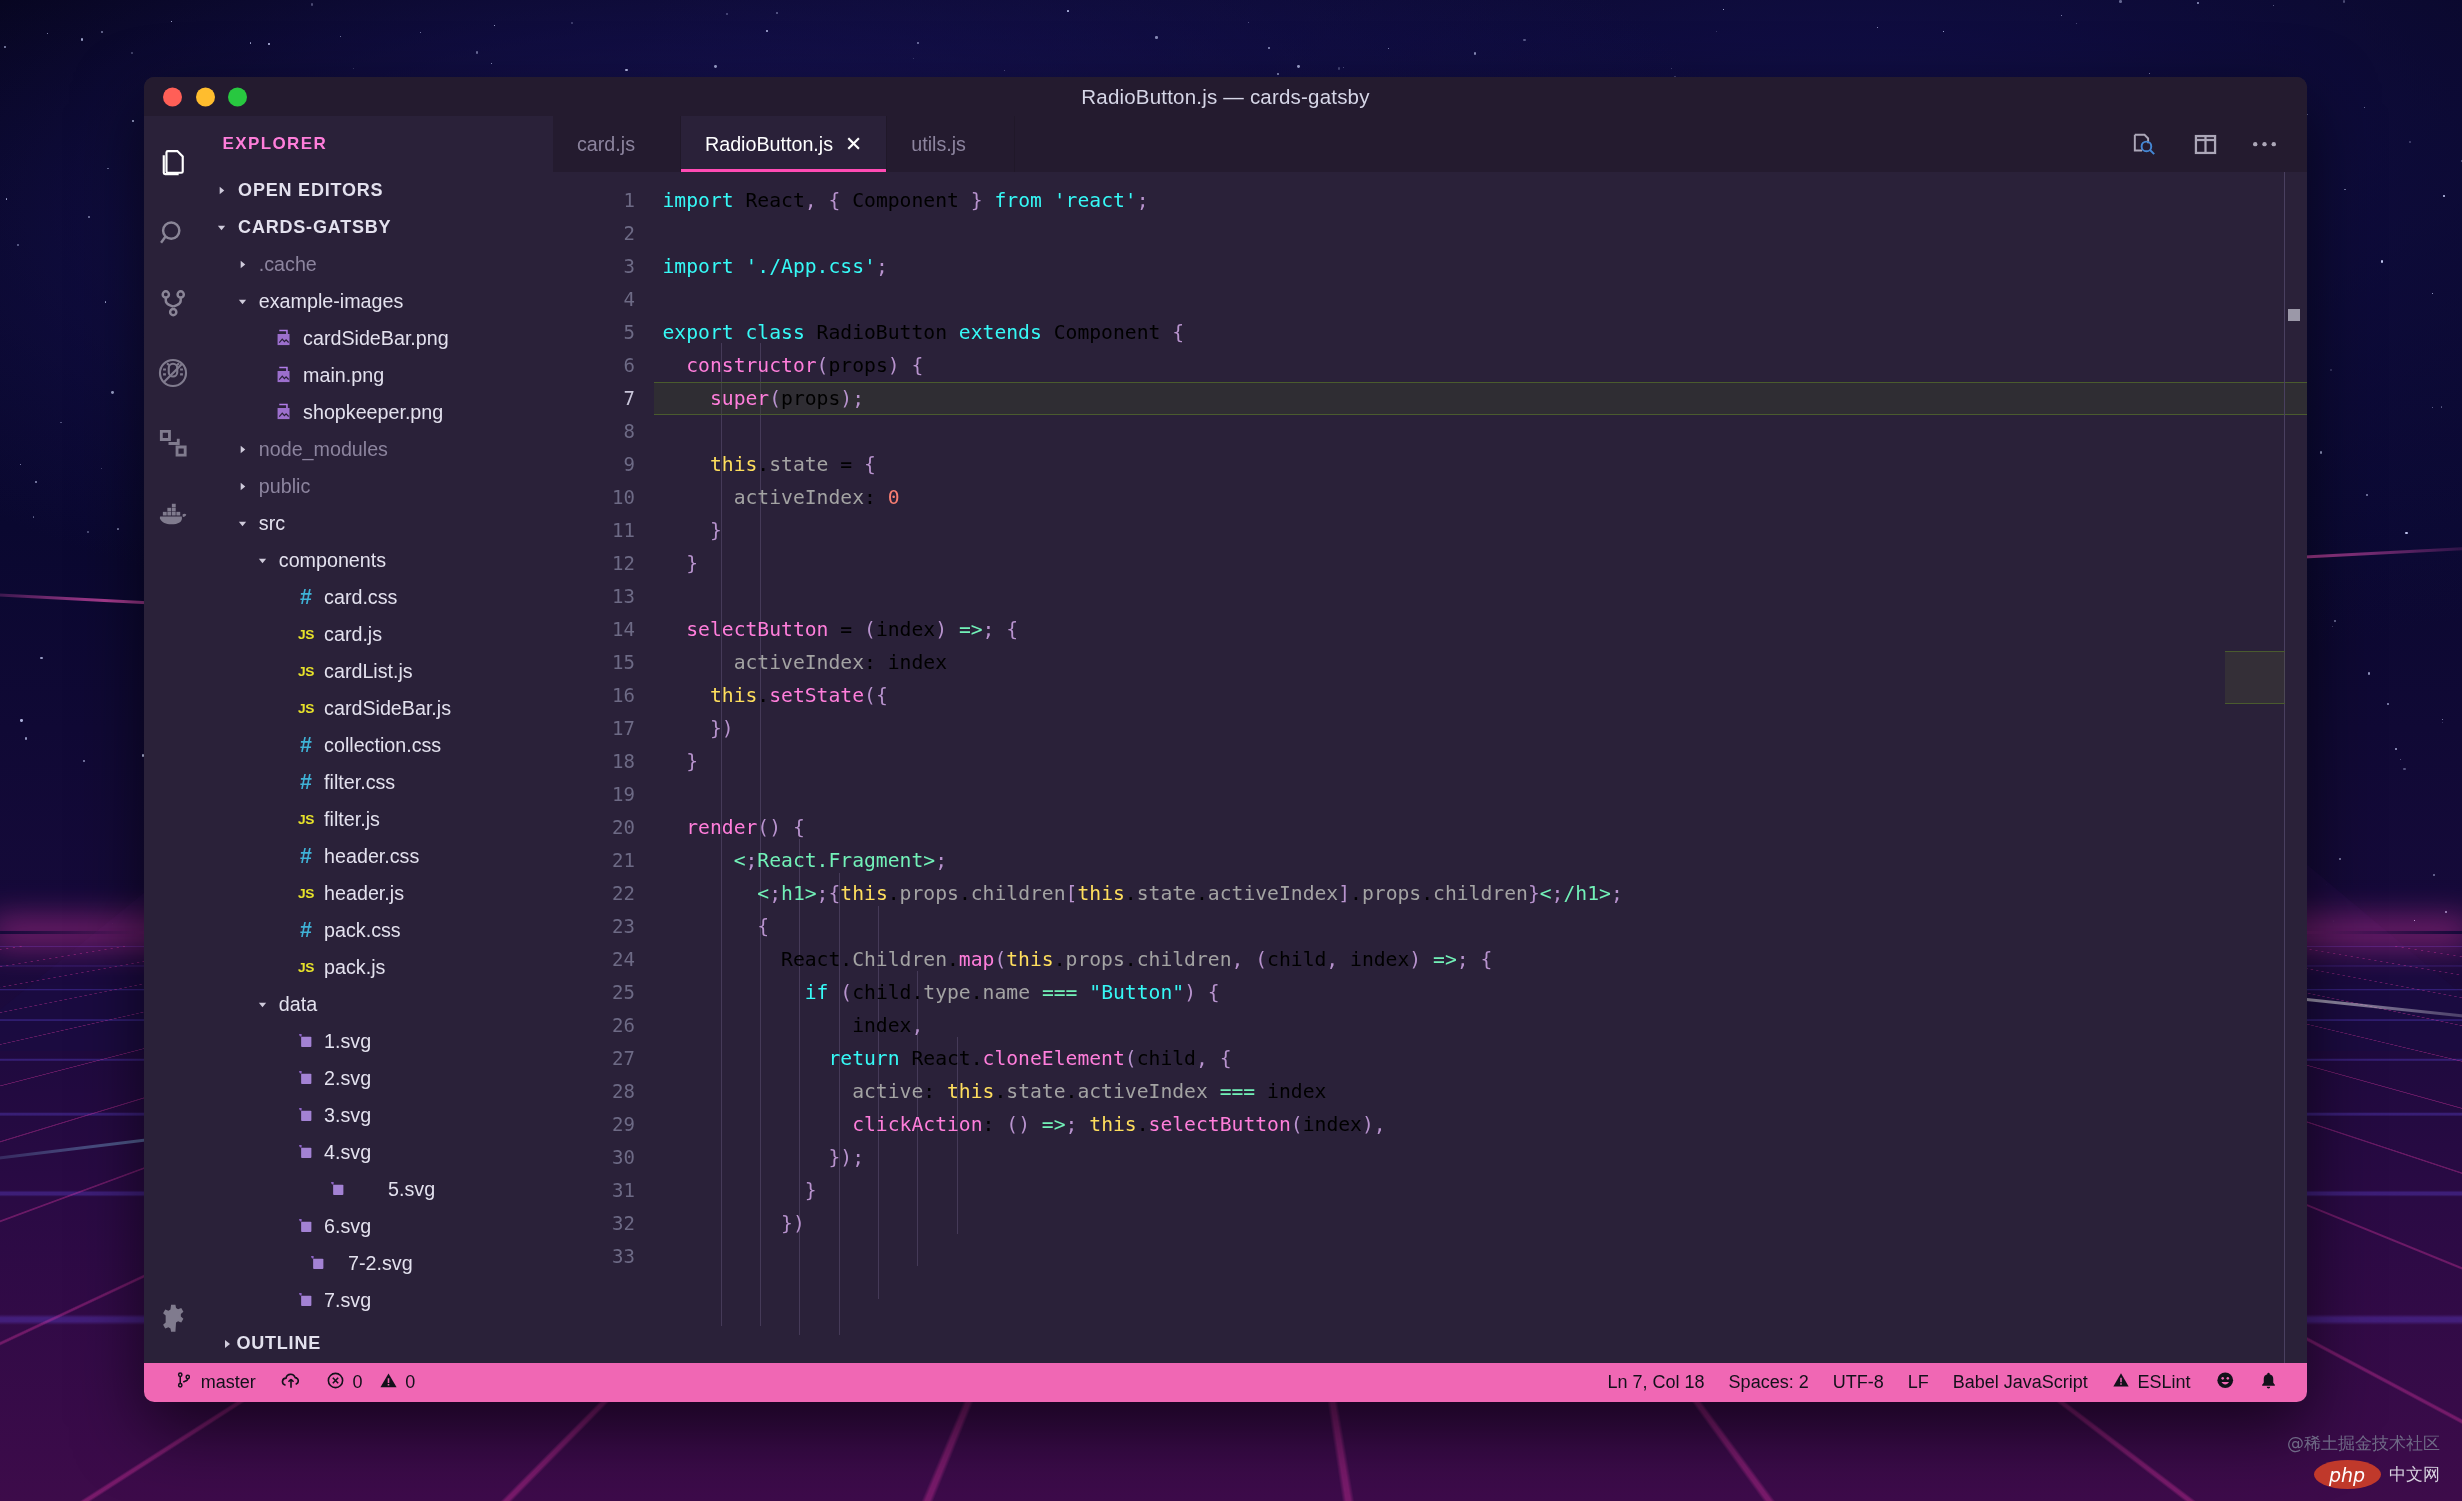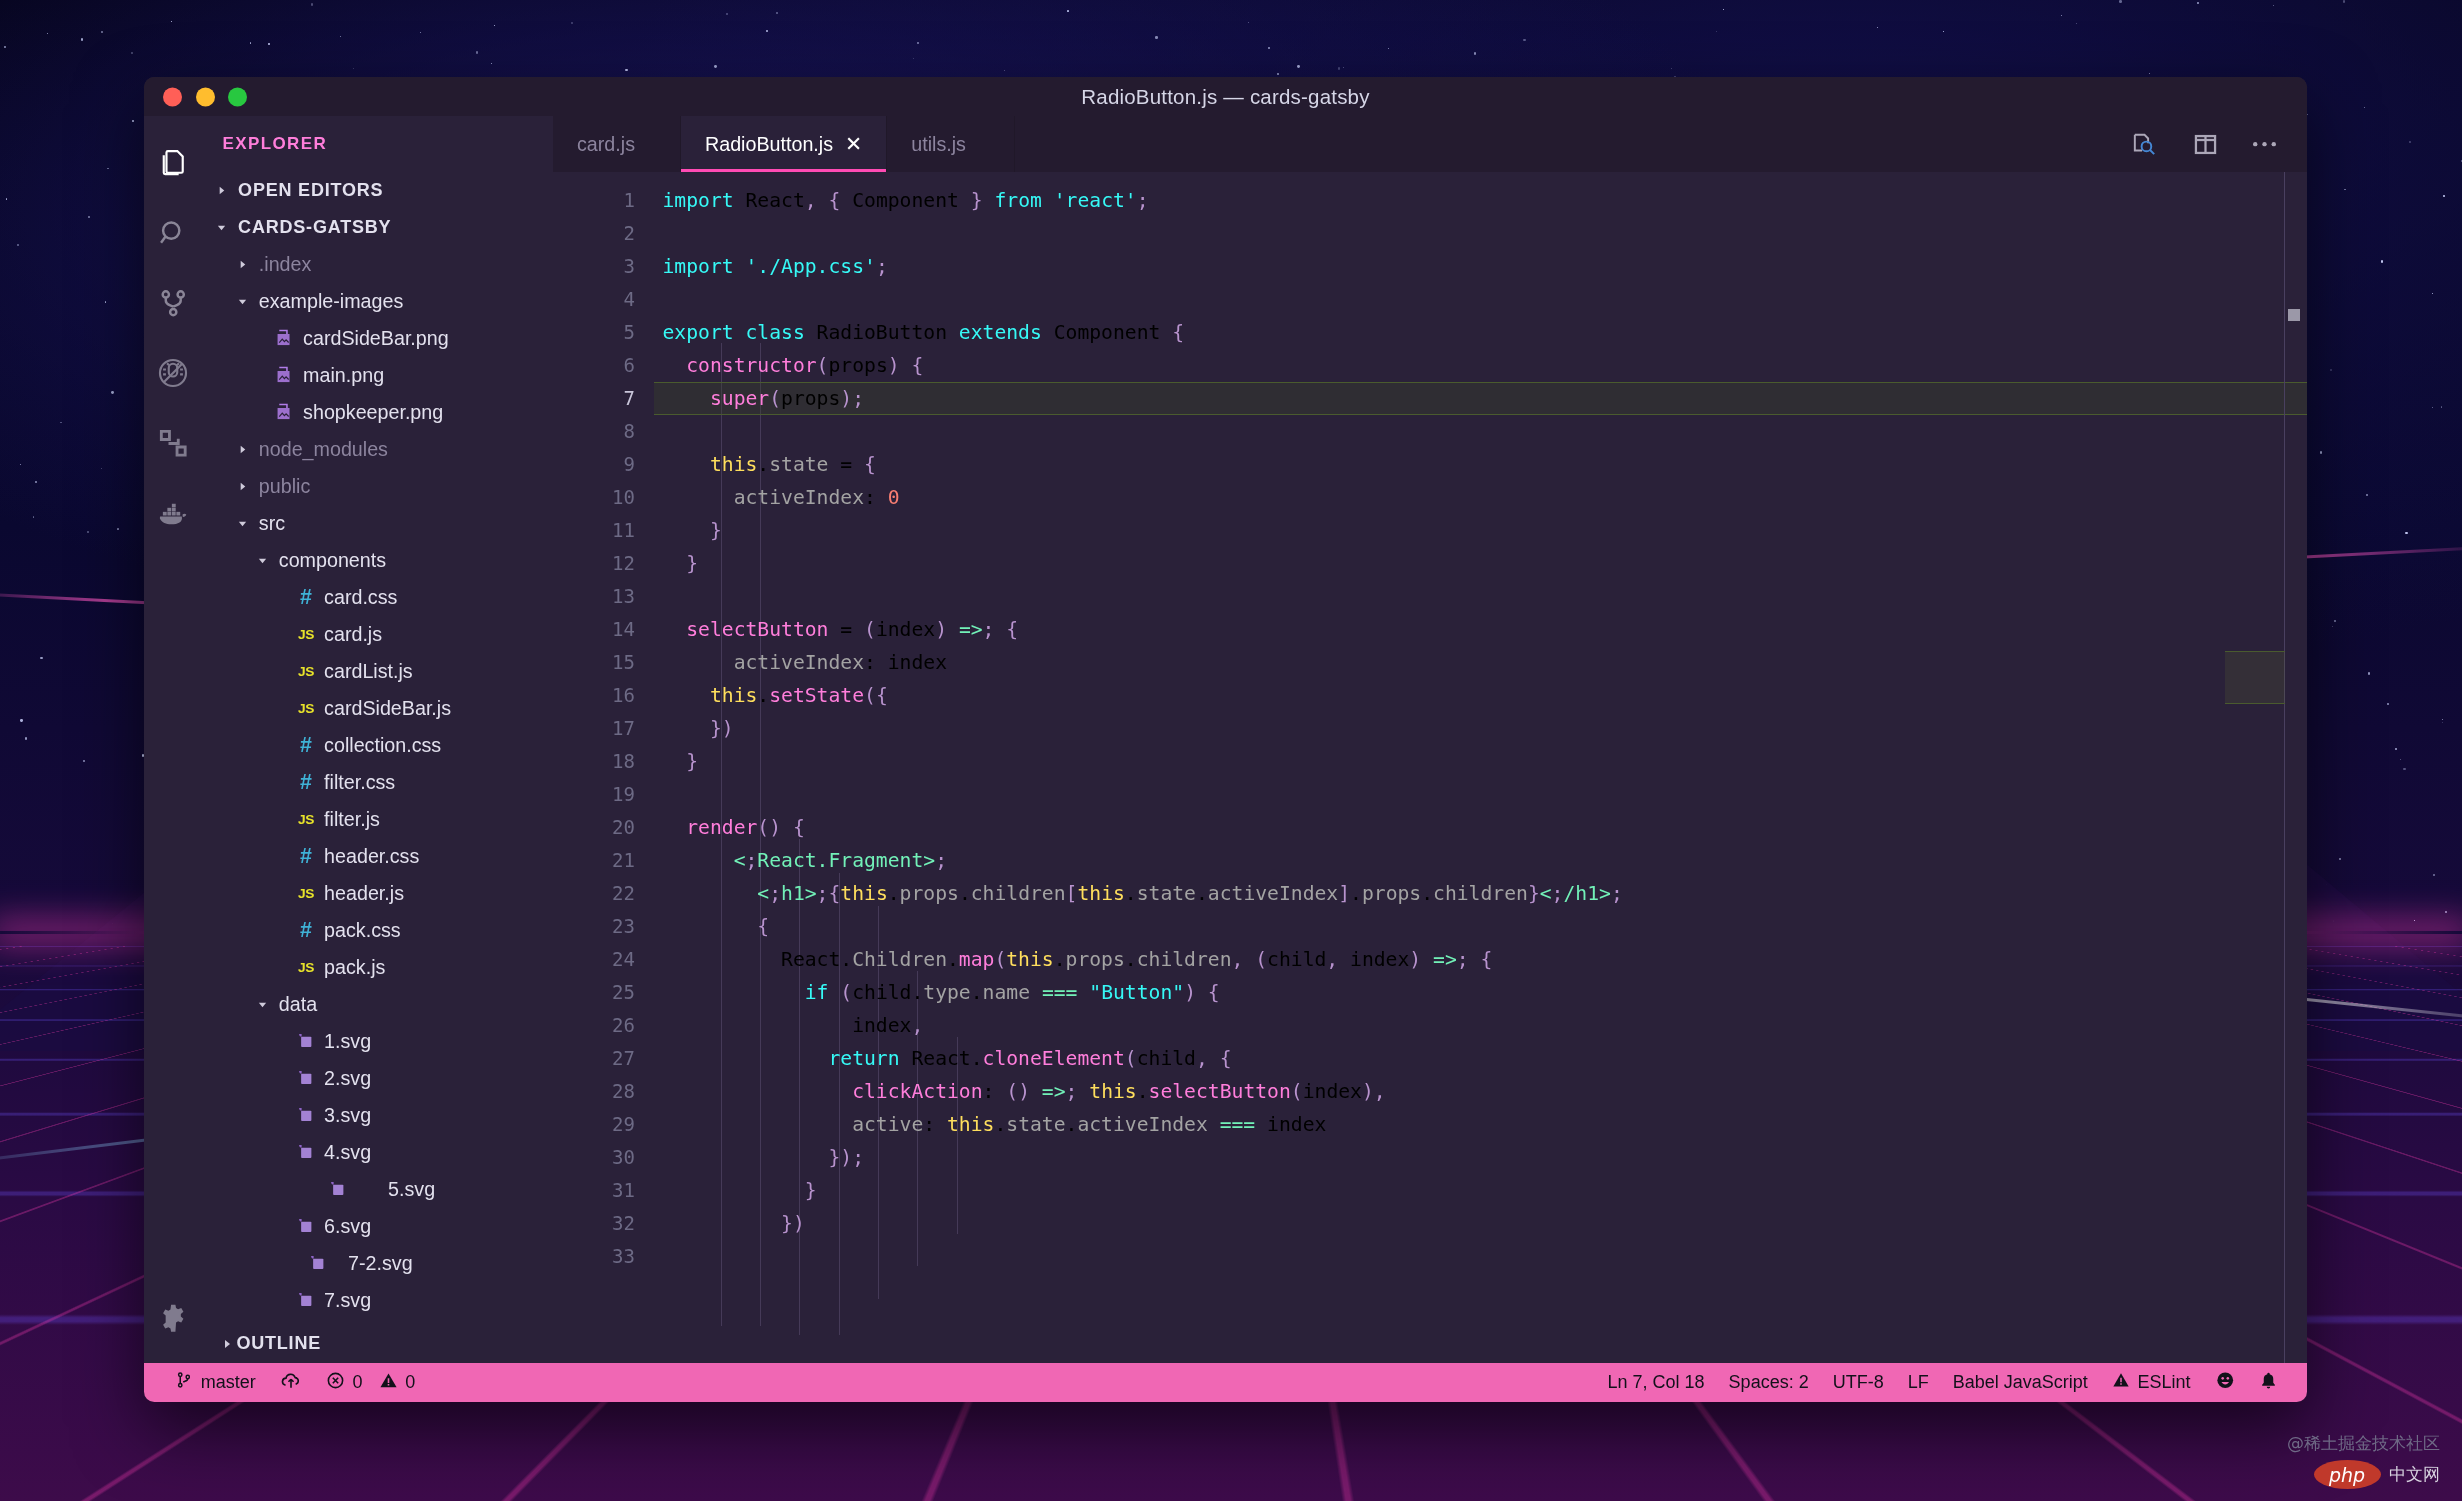--- a/index.html
+++ b/index.html
@@ -714,21 +714,21 @@
             <span style="width: 6.8px;"></span>
             <span>CARDS-GATSBY</span>
           </div>
           <div class="trow dim" style="padding-left: 31px;">
             <span class="twist">
               <svg width="11" height="11" viewBox="0 0 12 12">
                 <path d="M4 2l5 4-5 4z" fill="#cfcbdb"></path>
               </svg>
             </span>
             <span style="width: 6.8px;"></span>
-            <span>.index</span>
+            <span>.cache</span>
           </div>
           <div class="trow" style="padding-left: 31px;">
             <span class="twist">
               <svg width="11" height="11" viewBox="0 0 12 12">
                 <path d="M2 4h8l-4 5z" fill="#cfcbdb"></path>
               </svg>
             </span>
             <span style="width: 6.8px;"></span>
             <span>example-images</span>
           </div>
@@ -1081,22 +1081,22 @@
             <div class="cline">  <span class="pur">}</span></div>
             <div class="cline">&nbsp;</div>
             <div class="cline">  <span class="pk">render</span><span class="pur">(</span><span class="pur">)</span> <span class="pur">{</span></div>
             <div class="cline">      <span class="gr">&lt;<span class="pur">;</span>React.Fragment&gt;<span class="pur">;</span></span></div>
             <div class="cline">        <span class="gr">&lt;<span class="pur">;</span>h1&gt;<span class="pur">;</span></span><span class="pur">{</span><span class="yl">this</span>.<span class="teal">props</span>.<span class="teal">children</span><span class="pur">[</span><span class="yl">this</span>.<span class="teal">state</span>.<span class="teal">activeIndex</span><span class="pur">]</span>.<span class="teal">props</span>.<span class="teal">children</span><span class="pur">}</span><span class="gr">&lt;<span class="pur">;</span>/h1&gt;<span class="pur">;</span></span></div>
             <div class="cline">        <span class="pur">{</span></div>
             <div class="cline">          React.<span class="teal">Children</span>.<span class="pk">map</span><span class="pur">(</span><span class="yl">this</span>.<span class="teal">props</span>.<span class="teal">children</span><span class="pur">,</span> <span class="pur">(</span>child<span class="pur">,</span> index<span class="pur">)</span> <span class="gr">=&gt;<span class="pur">;</span></span> <span class="pur">{</span></div>
             <div class="cline">            <span class="cy">if</span> <span class="pur">(</span>child.<span class="teal">type</span>.<span class="teal">name</span> <span class="gr">===</span> <span class="cy">"Button"</span><span class="pur">)</span> <span class="pur">{</span></div>
             <div class="cline">                index<span class="pur">,</span></div>
             <div class="cline">              <span class="cy">return</span> React.<span class="pk">cloneElement</span><span class="pur">(</span>child<span class="pur">,</span> <span class="pur">{</span></div>
+            <div class="cline">                <span class="teal">active</span>: <span class="yl">this</span>.<span class="teal">state</span>.<span class="teal">activeIndex</span> <span class="gr">===</span> index</div>
             <div class="cline">                <span class="pk">clickAction</span>: <span class="pur">(</span><span class="pur">)</span> <span class="gr">=&gt;<span class="pur">;</span></span> <span class="yl">this</span>.<span class="pk">selectButton</span><span class="pur">(</span>index<span class="pur">)</span><span class="pur">,</span></div>
-            <div class="cline">                <span class="teal">active</span>: <span class="yl">this</span>.<span class="teal">state</span>.<span class="teal">activeIndex</span> <span class="gr">===</span> index</div>
             <div class="cline">              <span class="pur">}</span><span class="pur">)</span><span class="pur">;</span></div>
             <div class="cline">            <span class="pur">}</span></div>
             <div class="cline">          <span class="pur">}</span><span class="pur">)</span></div>
           </div>
         <div class="minimap-edge"></div>
         <div class="overview-mark" style="top:479px;"></div>
         <div class="editor-scrollbar">
           <div class="scroll-thumb"></div>
         </div>
       </div>

